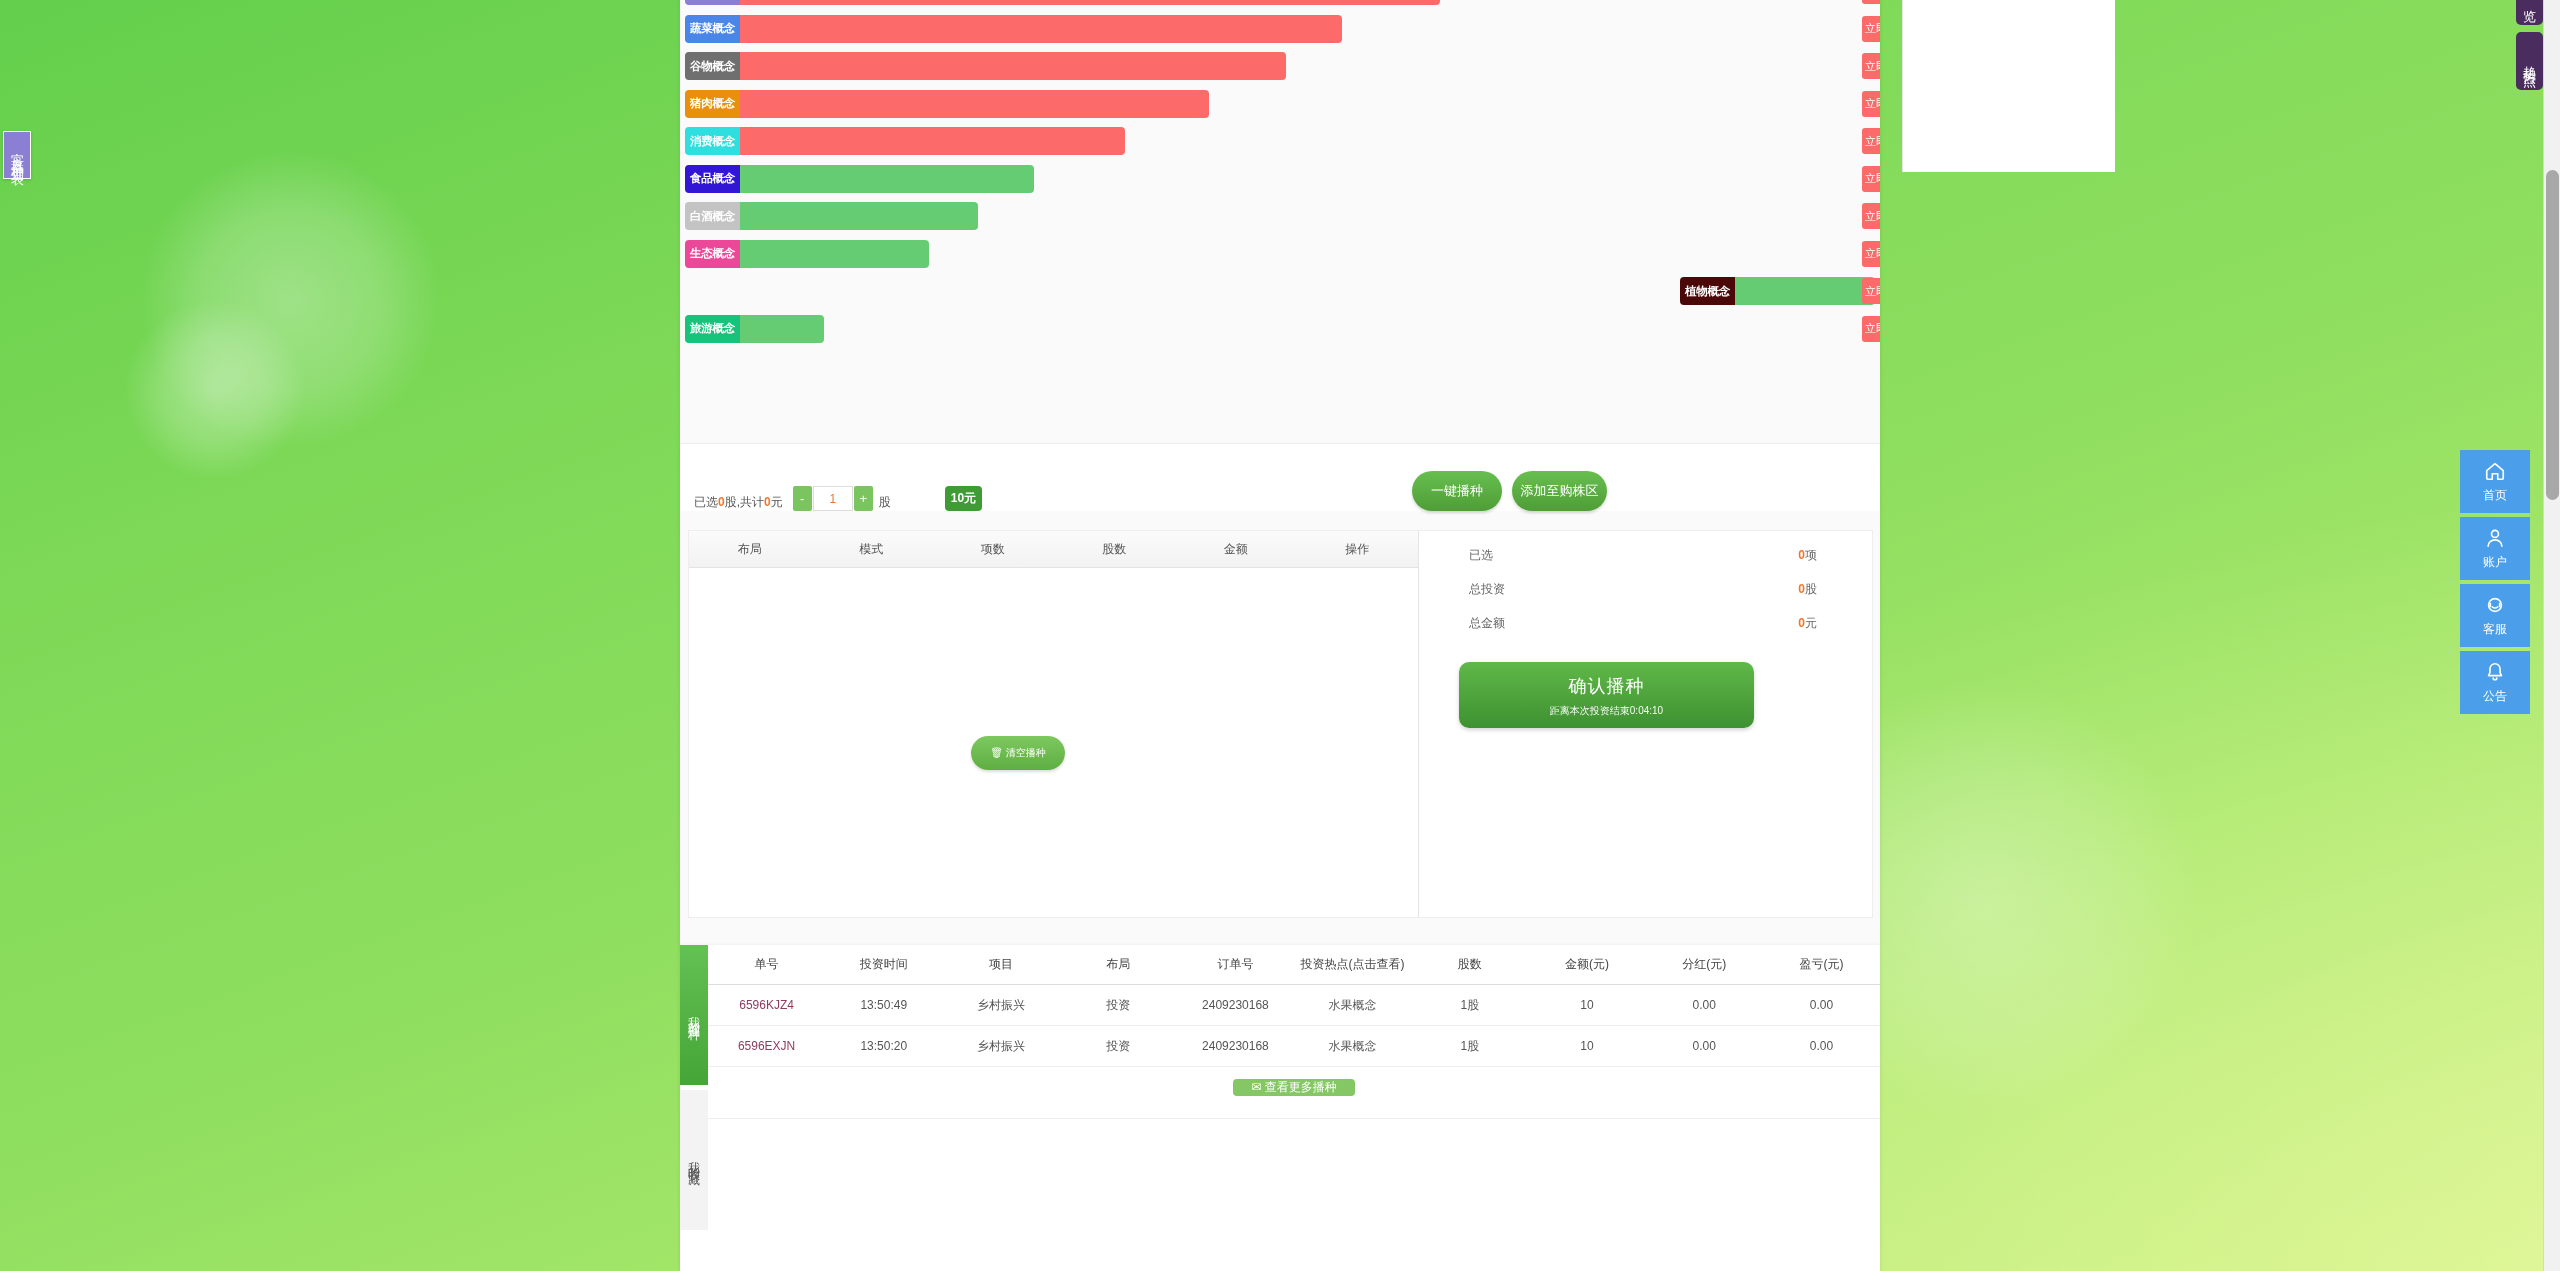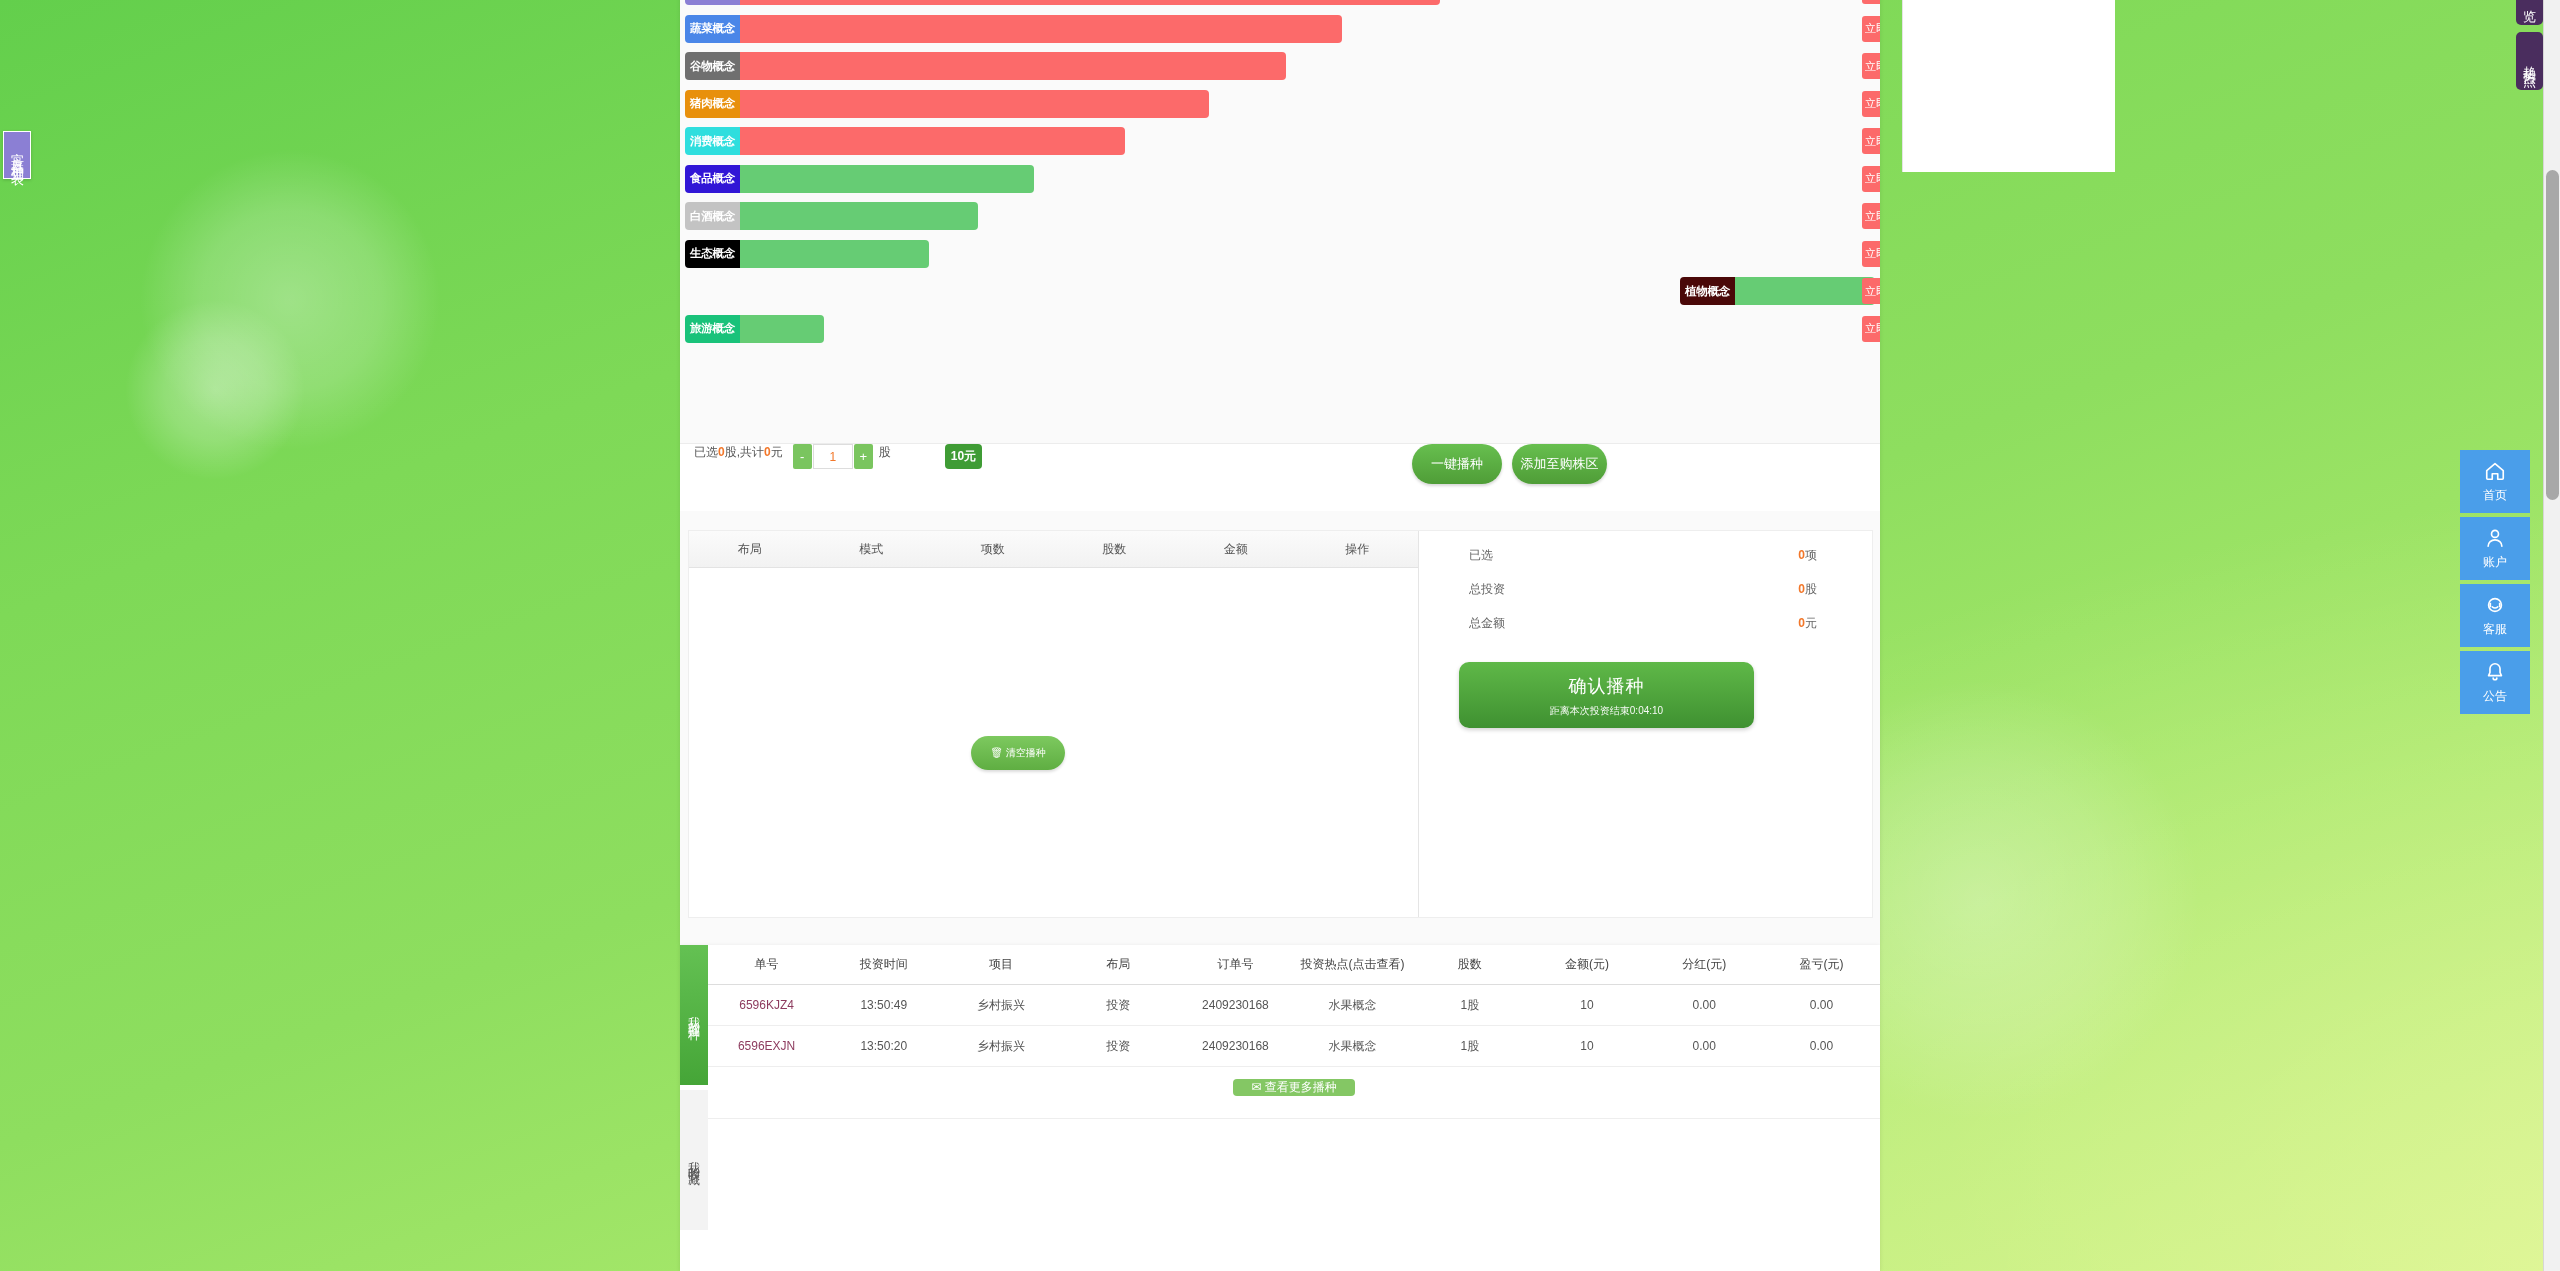--- a/index.html
+++ b/index.html
@@ -101,21 +101,21 @@
   
   .hotlist {
     position: absolute; left: 1222px; top: -188px; width: 213px; height: 530px;
     background: #fff; border-left: 1px solid #e4e4e4; overflow: hidden;
   }
 
   
   .action-bar {
     position: absolute; left: 0; top: 613px; width: 1200px; height: 68px;
     background: #fff; border-top: 1px solid #ececec;
-    display: flex; align-items: flex-start;
+    display: flex; align-items: flex-end;
   }
   .sel-summary { margin-left: 14px; font-size: 12px; color: #555; white-space: nowrap; }
   .sel-summary b { color: #f2772a; font-weight: bold; }
   .stepper { display: flex; align-items: center; margin-left: 10px; }
   .step-btn {
     width: 19px; height: 25px; background: #7ac55f; color: #fff;
     display:flex; align-items:center; justify-content:center;
     font-size: 13px; cursor: pointer; border: none; border-radius: 2px;
     font-family: inherit;
   }
@@ -241,21 +241,21 @@
         <div class="bar-label" style="background: rgb(49, 22, 214);">食品概念</div>
         <div class="bar-fill" style="width: 294px; background: rgb(102, 204, 116);"></div>
       </div>
       <button class="buy-btn" style="top: 165.5px;">立即购买</button>
       <div class="bar-row" style="top: 202px;">
         <div class="bar-label" style="background: rgb(195, 195, 195);">白酒概念</div>
         <div class="bar-fill" style="width: 238px; background: rgb(102, 204, 116);"></div>
       </div>
       <button class="buy-btn" style="top: 203px;">立即购买</button>
       <div class="bar-row" style="top: 239.5px;">
-        <div class="bar-label" style="background: #000000;">生态概念</div>
+        <div class="bar-label" style="background: #ec4899;">生态概念</div>
         <div class="bar-fill" style="width: 189px; background: rgb(102, 204, 116);"></div>
       </div>
       <button class="buy-btn" style="top: 240.5px;">立即购买</button>
       <div class="bar-row" style="top: 277px; justify-content: flex-end;">
         <div class="bar-label" style="background: rgb(74, 8, 8);">植物概念</div>
         <div class="bar-fill" style="width: 140px; background: rgb(102, 204, 116);"></div>
       </div>
       <button class="buy-btn" style="top: 278px;">立即购买</button>
       <div class="bar-row" style="top: 314.5px;">
         <div class="bar-label" style="background: rgb(25, 194, 122);">旅游概念</div>

